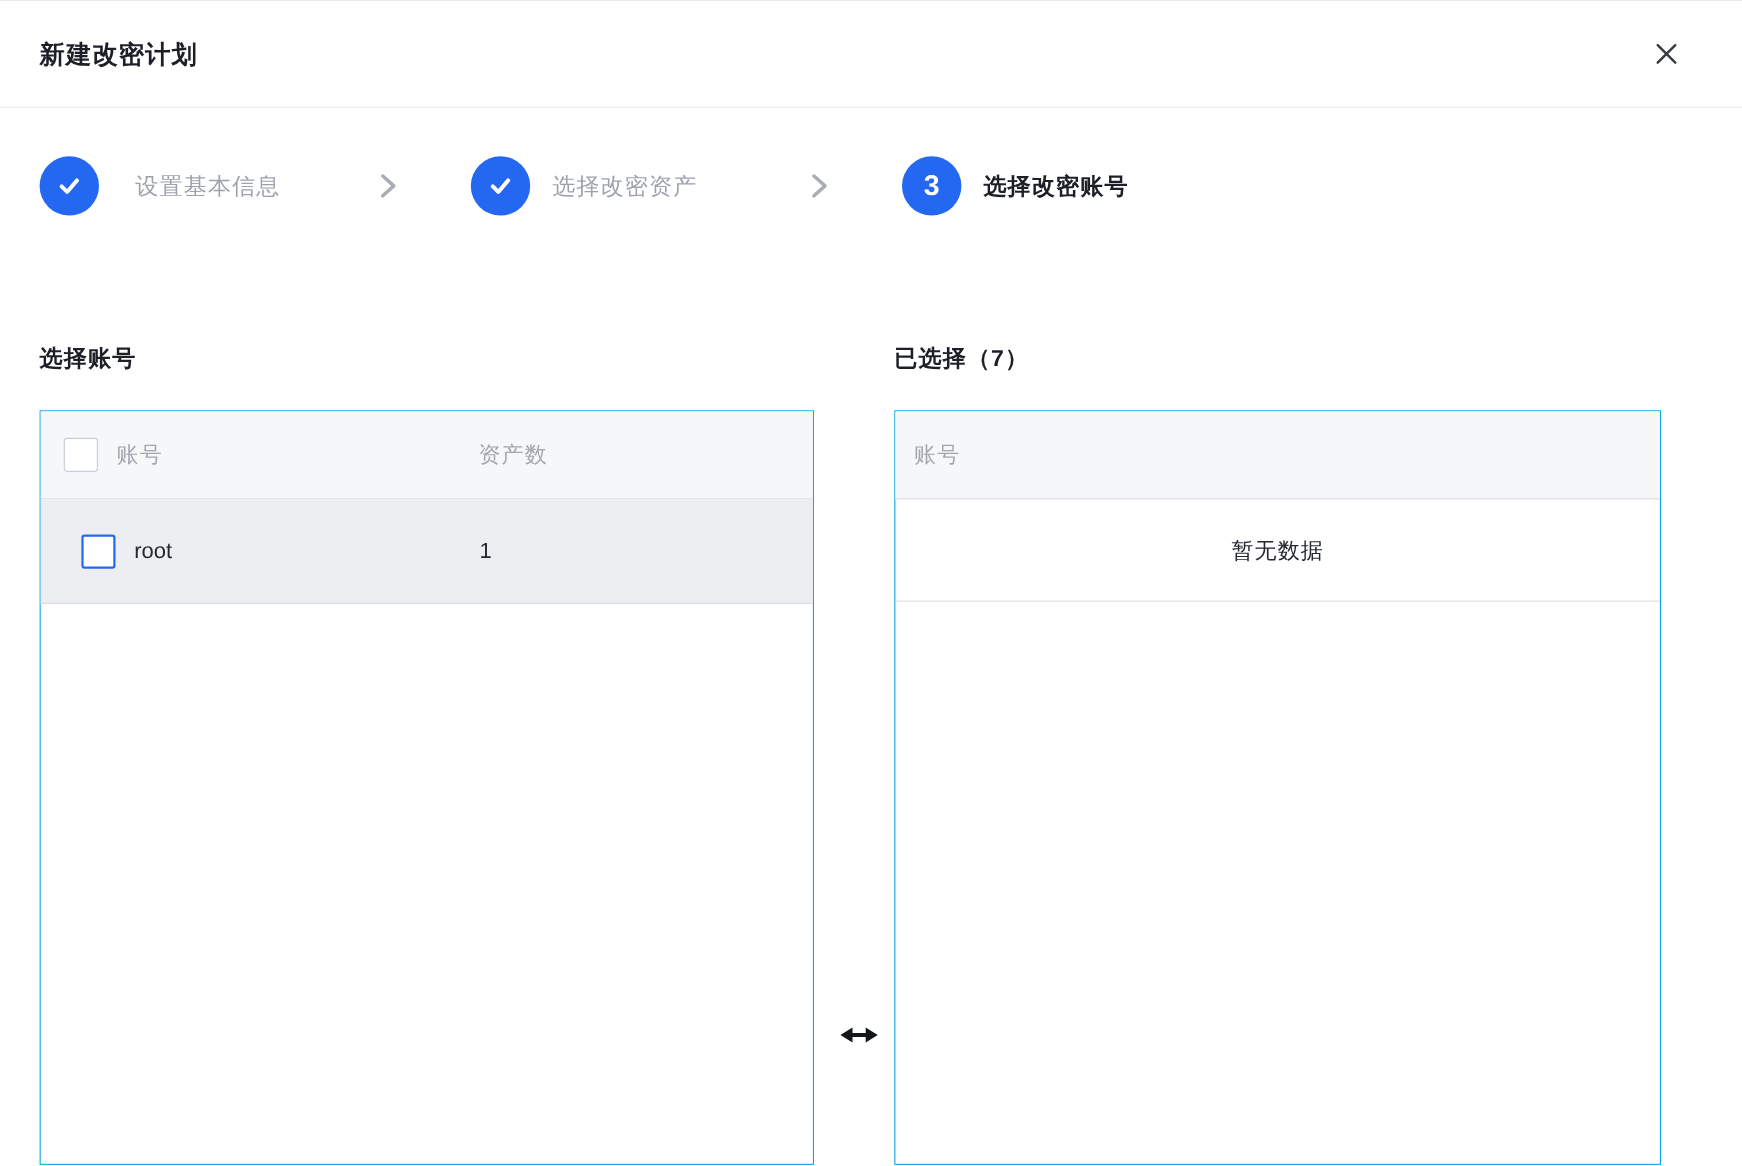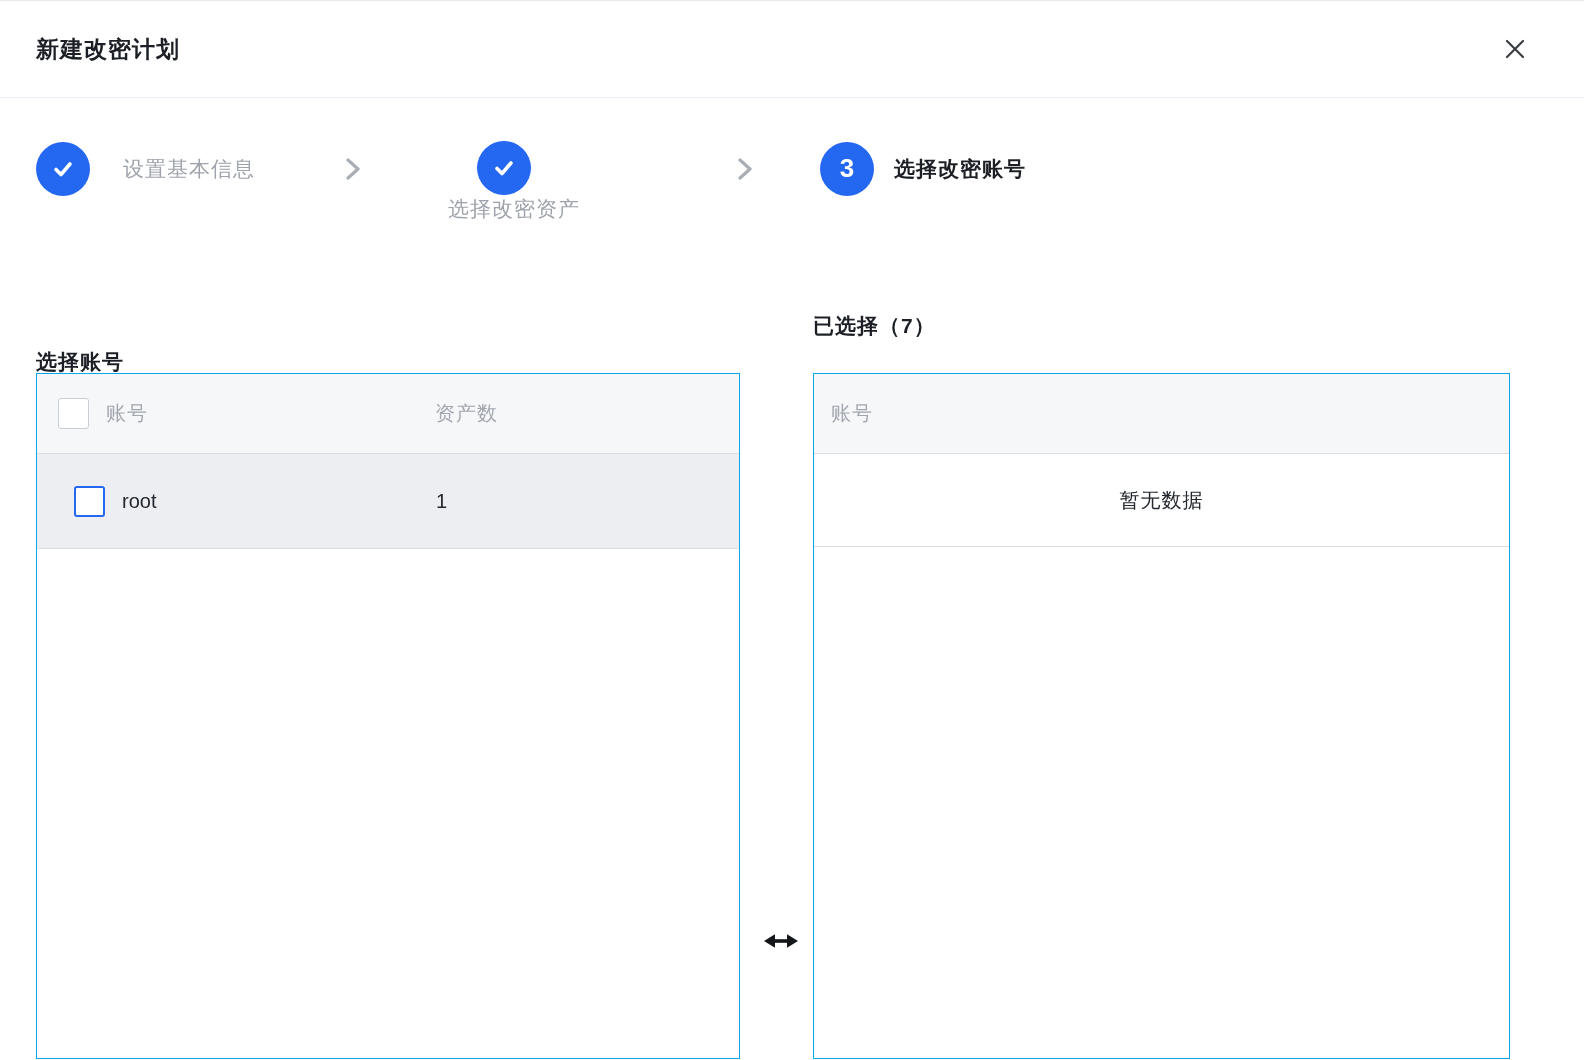--- a/index.html
+++ b/index.html
@@ -26,40 +26,40 @@
   .close-btn {
     position: absolute; left: 1500px; top: 33px; width: 30px; height: 30px;
     display: flex; align-items: center; justify-content: center;
     cursor: pointer; background: none; border: none;
   }
 
   
   .steps { position: absolute; top: 140px; left: 0; height: 55px; width: 1584px; }
   .step { position: absolute; display: flex; align-items: center; height: 55px; }
   .step-1 { left: 36px; gap: 13px; }
-  .step-2 { left: 428px; flex-direction: column; }
+  .step-2 { left: 428px; }
   .step-3 { left: 820px; }
   .step-circle {
     width: 54px; height: 54px; border-radius: 50%;
     background: #2468f2; flex: 0 0 54px;
     display: flex; align-items: center; justify-content: center;
   }
   .step-num { color: #ffffff; font-size: 26px; font-weight: 700; }
   .step-label { margin-left: 20px; font-size: 21px; color: #9ea3ab; letter-spacing: 1px; white-space: nowrap; }
   .step-label.active { color: #1c2026; font-weight: 700; }
   .step-sep { position: absolute; top: 17px; width: 18px; height: 22px; }
   .sep-1 { left: 344px; }
   .sep-2 { left: 736px; }
 
   
   .panel-heading {
     position: absolute; top: 311px;
     font-size: 21px; font-weight: 700; color: #1c2026; letter-spacing: 1px;
   }
-  .heading-left { left: 36px; margin-top: 36px; }
+  .heading-left { left: 36px; }
   .heading-right { left: 813px; }
 
   .table {
     position: absolute; top: 372px; height: 686px;
     border: 1px solid #0ea5e9; background: #ffffff;
   }
   .table-left { left: 36px; width: 704px; }
   .table-right { left: 813px; width: 697px; }
 
   .thead {

